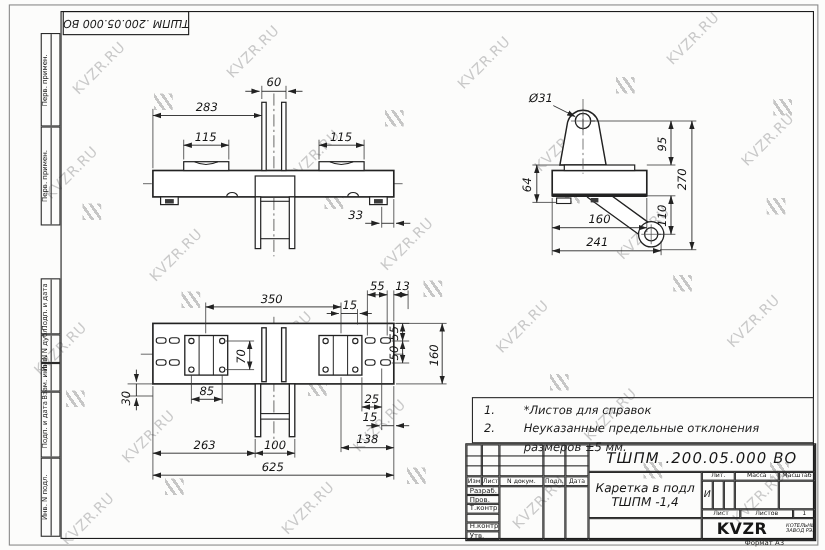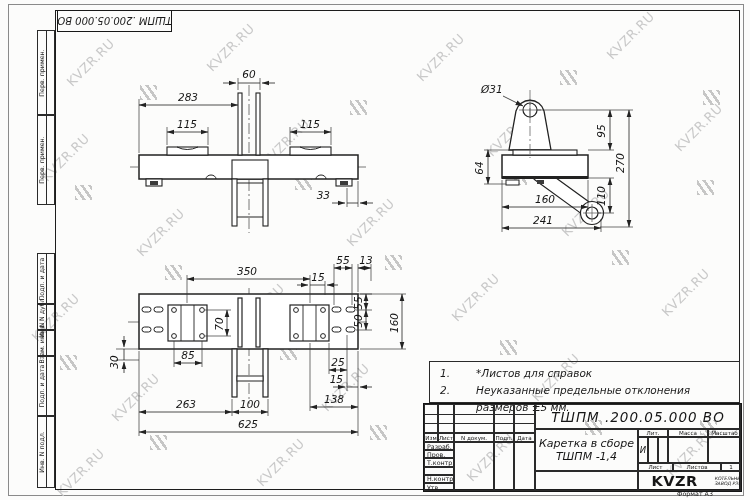--- a/index.html
+++ b/index.html
@@ -378,21 +378,21 @@
     <div class="tc tl" style="left:0;top:62.6px;width:30px;height:8.2px;"></div>
     <div class="tc tl" style="left:0;top:70.8px;width:30px;height:8.2px;">Н.контр.</div>
     <div class="tc tl" style="left:0;top:79px;width:30px;height:8px;">Утв.</div>
     <div class="tc" style="left:30px;top:38px;width:40px;height:49px;"></div>
     <div class="tc" style="left:70px;top:38px;width:20px;height:49px;"></div>
     <div class="tc" style="left:90px;top:38px;width:21px;height:49px;"></div>
 
     <div class="tc docnum" style="left:111px;top:0;width:206px;height:25px;">ТШПМ .200.05.000  ВО</div>
 
     <div class="tc namecell" style="left:111px;top:25px;width:103px;height:42px;">
-      <span>Каретка в сборе</span>
+      <span>Каретка в подл</span>
       <span>ТШПМ -1,4</span>
     </div>
     <div class="tc" style="left:111px;top:67px;width:103px;height:20px;"></div>
 
     <div class="tc" style="left:214px;top:25px;width:30px;height:8px;font-size:5.6px;">Лит.</div>
     <div class="tc" style="left:244px;top:25px;width:40px;height:8px;font-size:5.6px;">Масса</div>
     <div class="tc" style="left:284px;top:25px;width:33px;height:8px;font-size:5.6px;">Масштаб</div>
     <div class="tc litval" style="left:214px;top:33px;width:10px;height:26px;">И</div>
     <div class="tc" style="left:224px;top:33px;width:10px;height:26px;"></div>
     <div class="tc" style="left:234px;top:33px;width:10px;height:26px;"></div>

